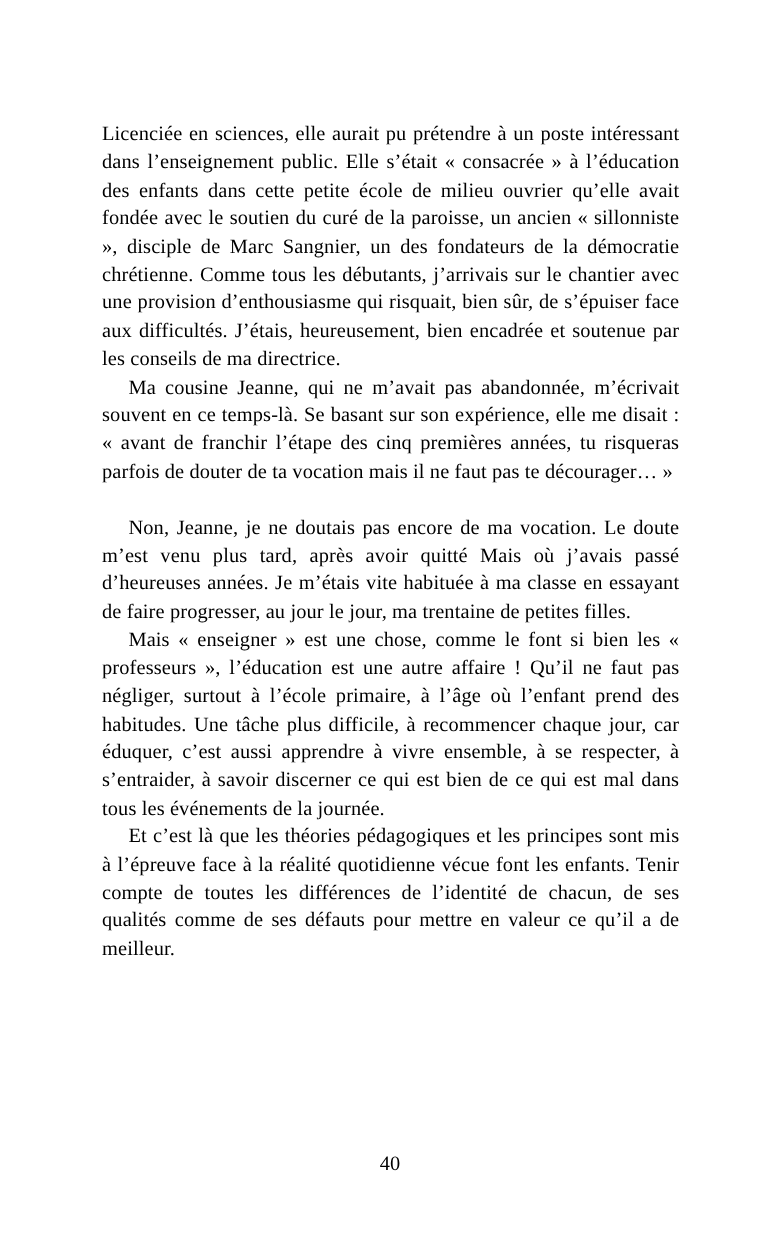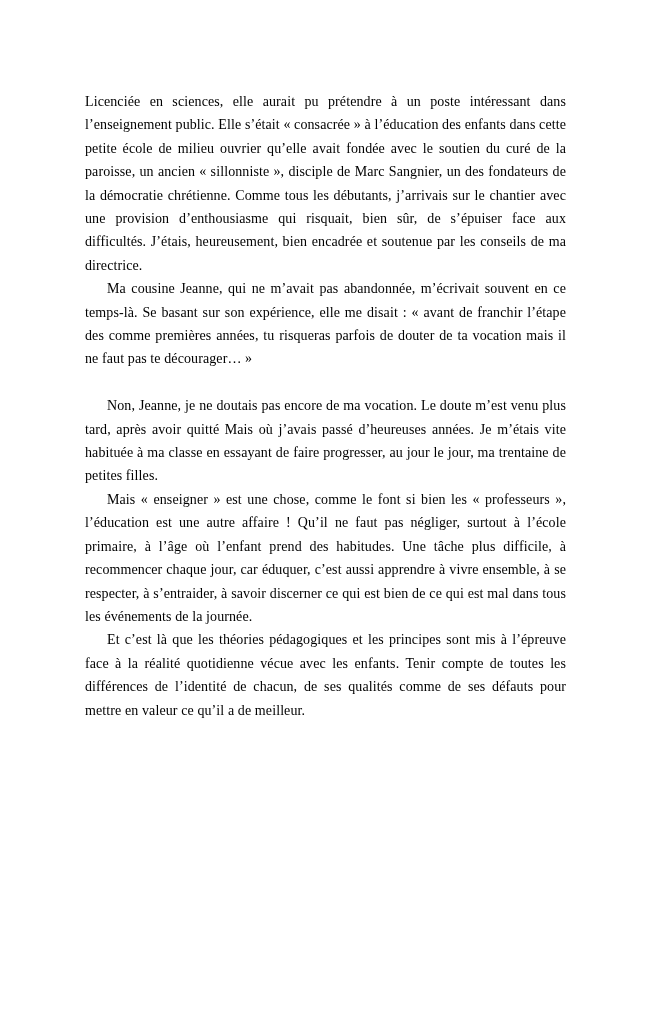--- a/index.html
+++ b/index.html
@@ -12,23 +12,23 @@
     width: 650px;
     height: 1036px;
     background: #ffffff;
     overflow: hidden;
     font-family: "Liberation Serif", "DejaVu Serif", serif;
     color: #000000;
   }
   .text-block {
     position: absolute;
     left: 85px;
-    top: 90px;
+    top: 100px;
     width: 481px;
-    font-size: 14px;
+    font-size: 17px;
     line-height: 23.4px;
     text-align: justify;
     text-justify: inter-word;
     letter-spacing: 0.1px;
     font-family: Liberation Serif, serif;
   }
   .text-block p {
     margin: 0;
     padding: 0;
   }
@@ -46,18 +46,19 @@
     text-align: center;
     font-size: 17px;
   }
 </style>
 </head>
 <body>
 
 <div class="page">
   <div class="text-block">
     <p>Licenciée en sciences, elle aurait pu prétendre à un poste intéressant dans l’enseignement public. Elle s’était « consacrée » à l’éducation des enfants dans cette petite école de milieu ouvrier qu’elle avait fondée avec le soutien du curé de la paroisse, un ancien « sillonniste », disciple de Marc Sangnier, un des fondateurs de la démocratie chrétienne. Comme tous les débutants, j’arrivais sur le chantier avec une provision d’enthousiasme qui risquait, bien sûr, de s’épuiser face aux difficultés. J’étais, heureusement, bien encadrée et soutenue par les conseils de ma directrice.</p>
-    <p class="indent">Ma cousine Jeanne, qui ne m’avait pas abandonnée, m’écrivait souvent en ce temps-là. Se basant sur son expérience, elle me disait : « avant de franchir l’étape des comme premières années, tu risqueras parfois de douter de ta vocation mais il ne faut pas te décourager… »</p>
+    <p class="indent">Ma cousine Jeanne, qui ne m’avait pas abandonnée, m’écrivait souvent en ce temps-là. Se basant sur son expérience, elle me disait : « avant de franchir l’étape des cinq premières années, tu risqueras parfois de douter de ta vocation mais il ne faut pas te décourager… »</p>
     <p class="indent gap-before">Non, Jeanne, je ne doutais pas encore de ma vocation. Le doute m’est venu plus tard, après avoir quitté Mais où j’avais passé d’heureuses années. Je m’étais vite habituée à ma classe en essayant de faire progresser, au jour le jour, ma trentaine de petites filles.</p>
     <p class="indent">Mais « enseigner » est une chose, comme le font si bien les « professeurs », l’éducation est une autre affaire ! Qu’il ne faut pas négliger, surtout à l’école primaire, à l’âge où l’enfant prend des habitudes. Une tâche plus difficile, à recommencer chaque jour, car éduquer, c’est aussi apprendre à vivre ensemble, à se respecter, à s’entraider, à savoir discerner ce qui est bien de ce qui est mal dans tous les événements de la journée.</p>
-    <p class="indent">Et c’est là que les théories pédagogiques et les principes sont mis à l’épreuve face à la réalité quotidienne vécue avec les enfants. Tenir compte de toutes les différences de l’identité de chacun, de ses qualités comme de ses défauts pour mettre en valeur ce qu’il a de meilleur.</p>
+    <p class="indent">Et c’est là que les théories pédagogiques et les principes sont mis à l’épreuve face à la réalité quotidienne vécue font les enfants. Tenir compte de toutes les différences de l’identité de chacun, de ses qualités comme de ses défauts pour mettre en valeur ce qu’il a de meilleur.</p>
   </div>
+  <div class="page-number">40</div>
 </div>
 
 </body></html>

